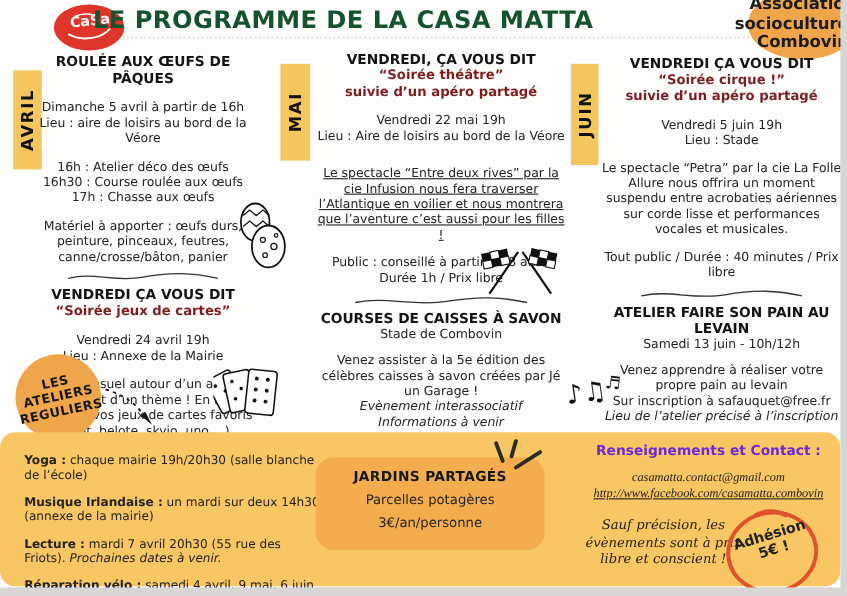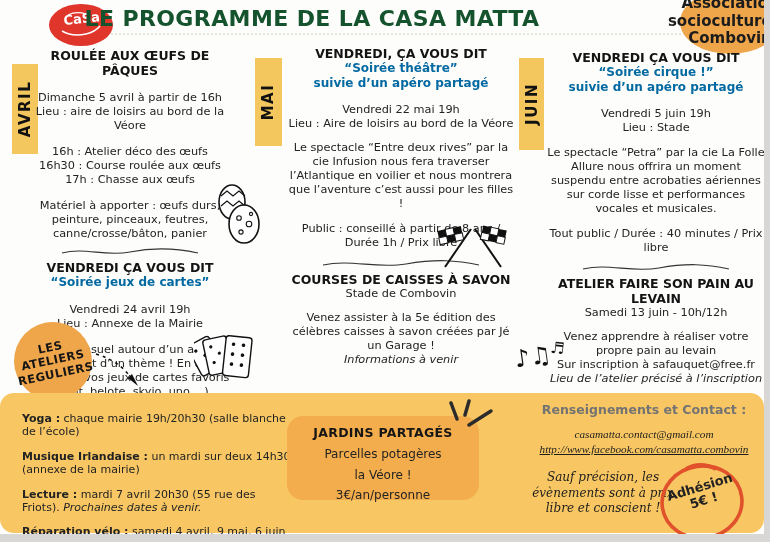--- a/index.html
+++ b/index.html
@@ -41,21 +41,21 @@
   }
   #tab-avril{left:12px;top:64px;width:26px;height:90px;}
   #tab-mai{left:255px;top:58px;width:27px;height:88px;}
   #tab-juin{left:519px;top:58px;width:25px;height:92px;}
   
   .col{position:absolute;text-align:center;}
   #col-avril{left:26px;top:48px;width:208px;}
   #col-mai{left:288px;top:46px;width:226px;}
   #col-juin{left:546px;top:50px;width:220px;}
   .evt-title{font-size:12.5px;font-weight:bold;margin:0;color:#141414;line-height:1.2;}
-  .evt-sub{font-size:12px;font-weight:bold;margin:0;line-height:1.25;color:#0369a1;}
+  .evt-sub{font-size:12px;font-weight:bold;margin:0;line-height:1.25;color:#7f1d1d;}
   .line{font-size:11.3px;margin:0;line-height:1.24;}
   .ital{font-style:italic;}
   .blk{margin-top:9px;}
   .squig{margin:5px auto 2px auto;display:block;}
   
   .sticker{
     position:absolute;left:14px;top:322px;width:78px;height:78px;border-radius:50%;
     background:#efa64b;display:flex;flex-direction:column;align-items:center;justify-content:center;
     transform:rotate(-12deg);
   }
@@ -70,29 +70,29 @@
   .notes .n2{font-size:16px;display:inline-block;transform:translateY(-8px) rotate(14deg);}
   
   .band{
     position:absolute;left:0;top:393px;width:764px;height:140px;
     background:#f8c763;border-radius:14px;
   }
   .workshops{position:absolute;left:22px;top:401px;width:270px;text-align:left;}
   .workshops .row{margin-bottom:8px;font-size:11px;line-height:1.22;}
   .workshops b{font-weight:bold;}
   .gardens{
-    position:absolute;left:287px;top:416px;width:192px;height:84px;
+    position:absolute;left:287px;top:416px;width:208px;height:84px;
     background:#f4ad4c;border-radius:16px;text-align:center;box-sizing:border-box;
     padding:9px 10px 0 10px;
   }
   .gardens h4{margin:0 0 7px 0;font-size:12.5px;font-weight:bold;letter-spacing:.3px;color:#161616;}
   .gardens p{margin:6px;font-size:12px;line-height:1.22;}
   .emph{position:absolute;left:443px;top:399px;}
   .contact{position:absolute;left:524px;top:402px;width:240px;text-align:center;}
-  .contact h4{margin:0 0 10px 0;font-size:12.5px;font-weight:bold;color:#737373;}
+  .contact h4{margin:0 0 10px 0;font-size:12.5px;font-weight:bold;color:#6d28d9;}
   .contact .hand{font-family:Liberation Serif, serif;font-style:italic;
                  font-size:11.2px;margin:0;line-height:1.3;color:#1d1d1d;}
   .contact a{color:#1d1d1d;text-decoration:underline;}
   .price-note{
     position:absolute;left:528px;top:470px;width:150px;text-align:center;
     font-family:"DejaVu Serif","Liberation Serif",serif;font-style:italic;
     font-size:12px;line-height:1.3;color:#1d1d1d;
   }
   .adhesion{
     position:absolute;left:656px;top:458px;width:92px;height:84px;
@@ -207,28 +207,29 @@
   </div>
 
   <div class="col" id="col-mai">
     <h3 class="evt-title">VENDREDI, ÇA VOUS DIT</h3>
     <p class="evt-sub">“Soirée théâtre”</p>
     <p class="evt-sub">suivie d’un apéro partagé</p>
     <div class="blk" style="margin-top:12px;">
       <p class="line">Vendredi 22 mai 19h</p>
       <p class="line">Lieu : Aire de loisirs au bord de la Véore</p>
     </div>
-    <p class="line blk" style="margin-top:10px;">Le spectacle “Entre deux rives” par la cie Infusion nous fera traverser l’Atlantique en voilier et nous montrera que l’aventure c’est aussi pour les filles !</p>
+    <p class="line blk" style="margin-top:20px;text-decoration:underline;">Le spectacle “Entre deux rives” par la cie Infusion nous fera traverser l’Atlantique en voilier et nous montrera que l’aventure c’est aussi pour les filles !</p>
     <p class="line blk" style="margin-top:11px;">Public : conseillé à partir de 8 ans / Durée 1h / Prix libre</p>
     <svg class="squig" style="margin-top:8px;" width="160" height="12" viewBox="0 0 160 12">
       <path d="M2 7 C 30 1, 55 11, 85 6 S 135 2, 158 7" stroke="#333" stroke-width="1.2" fill="none"></path>
     </svg>
     <h3 class="evt-title">COURSES DE CAISSES À SAVON</h3>
     <p class="line">Stade de Combovin</p>
     <p class="line blk" style="margin-top:10px;">Venez assister à la 5e édition des célèbres caisses à savon créées par Jé un Garage !</p>
+    <p class="line ital">Evènement interassociatif</p>
     <p class="line ital">Informations à venir</p>
   </div>
 
   <div class="flags">
     <svg width="72" height="44" viewBox="0 0 72 44">
       <line x1="8" y1="42" x2="34" y2="4" stroke="#111" stroke-width="2"></line>
       <line x1="64" y1="42" x2="38" y2="4" stroke="#111" stroke-width="2"></line>
       <g transform="rotate(-12 20 12)">
         <rect x="2" y="2" width="8" height="7" fill="#111"></rect>
           <rect x="10" y="2" width="8" height="7" fill="#fff" stroke="#111"></rect>
@@ -286,21 +287,20 @@
   <div class="workshops">
     <p class="row"><b>Yoga :</b><span> chaque mairie 19h/20h30 (salle blanche de l’école)</span></p>
     <p class="row"><b>Musique Irlandaise :</b><span> un mardi sur deux 14h30 (annexe de la mairie)</span></p>
     <p class="row"><b>Lecture :</b><span> mardi 7 avril 20h30 (55 rue des Friots). </span><span class="ital">Prochaines dates à venir.</span></p>
     <p class="row"><b>Réparation vélo :</b><span> samedi 4 avril, 9 mai, 6 juin 9h/12h (préau de la mairie)</span></p>
   </div>
 
   <div class="gardens">
     <h4>JARDINS PARTAGÉS</h4>
     <p>Parcelles potagères</p>
-    <p>la Véore !</p>
     <p>3€/an/personne</p>
   </div>
   <svg class="emph" width="54" height="40" viewBox="0 0 54 40">
     <line x1="8" y1="4" x2="14" y2="20" stroke="#2b2b2b" stroke-width="3.5" stroke-linecap="round"></line>
     <line x1="26" y1="2" x2="22" y2="16" stroke="#2b2b2b" stroke-width="3.5" stroke-linecap="round"></line>
     <line x1="48" y1="12" x2="26" y2="26" stroke="#2b2b2b" stroke-width="3.5" stroke-linecap="round"></line>
   </svg>
 
   <div class="contact">
     <h4>Renseignements et Contact :</h4>

